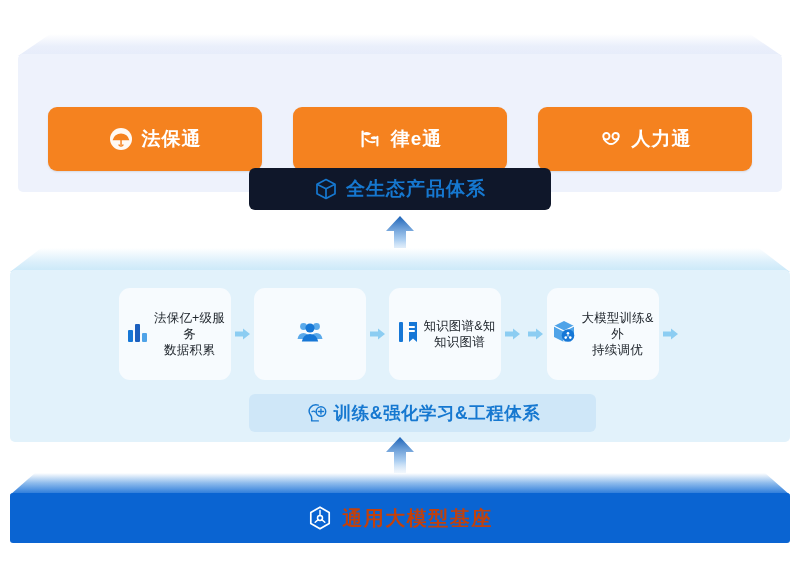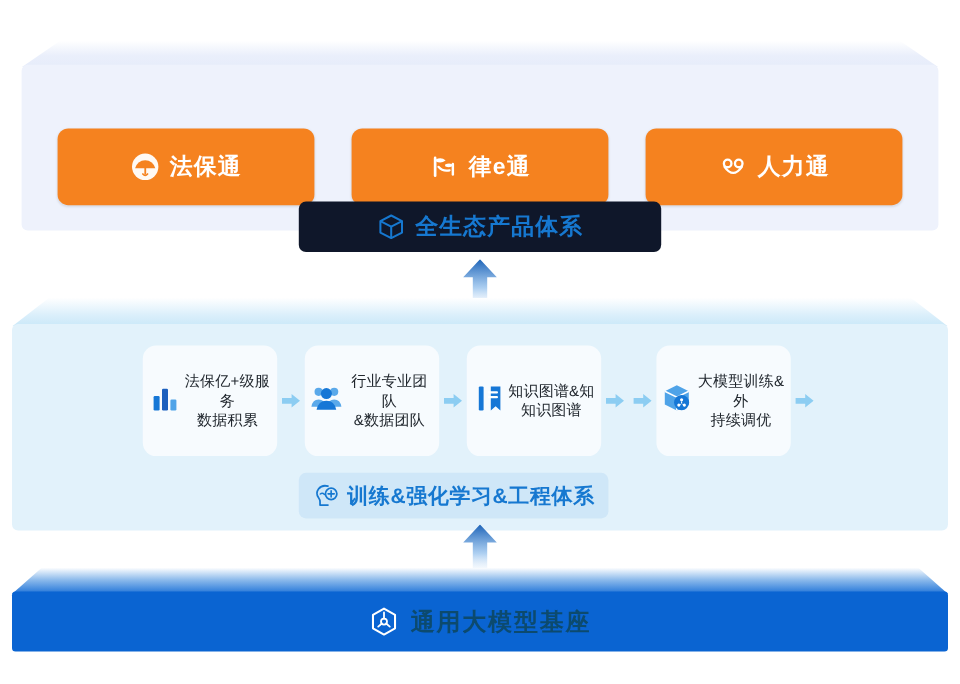--- a/index.html
+++ b/index.html
@@ -190,21 +190,21 @@
     align-items: center;
     justify-content: center;
     margin: 0 3px;
   }
 
   
   #training-tag {
     position: absolute;
     left: 249px;
     top: 394px;
-    width: 258px;
+    width: 347px;
     height: 38px;
     background: #cfe7f8;
     border-radius: 6px;
     display: flex;
     align-items: center;
     justify-content: center;
     gap: 7px;
     color: #1678d0;
     font-size: 17.5px;
     font-weight: bold;
@@ -240,21 +240,21 @@
   #bottom-panel .label-wrap {
     position: absolute;
     left: 0;
     top: 20px;
     width: 100%;
     height: 50px;
     display: flex;
     align-items: center;
     justify-content: center;
     gap: 9px;
-    color: #0c4a6e;
+    color: #c2410c;
     font-size: 20px;
     font-weight: bold;
     letter-spacing: 1.5px;
   }
   #bottom-panel .glyph { width: 26px; height: 26px; display:flex; align-items:center; justify-content:center;}
 
   svg { display: block; }
 </style>
 </head>
 <body>
@@ -360,24 +360,20 @@
         <span class="cicon">
           <svg viewBox="0 0 30 28" width="30" height="28">
             <circle cx="8.5" cy="8.5" r="3.4" fill="#5aa9ea"></circle>
             <path d="M2.5 21 q1 -6 6 -6 q5 0 6 6 z" fill="#5aa9ea"></path>
             <circle cx="21.5" cy="8.5" r="3.4" fill="#5aa9ea"></circle>
             <path d="M15.5 21 q1 -6 6 -6 q5 0 6 6 z" fill="#5aa9ea"></path>
             <circle cx="15" cy="10" r="4.6" fill="#1677d6"></circle>
             <path d="M6.8 23.5 q1.4 -7.6 8.2 -7.6 q6.8 0 8.2 7.6 z" fill="#1677d6"></path>
           </svg>
         </span>
-        <span class="clabel">
-          <span>行业专业团队</span><br>
-          <span>&amp;数据团队</span>
-        </span>
       </div>
 
       <div class="chain-arrow">
         <svg viewBox="0 0 17 14" width="17" height="14">
           <path d="M1 4.6 L9 4.6 L9 1.4 L16 7 L9 12.6 L9 9.4 L1 9.4 Z" fill="#8ccdf2"></path>
         </svg>
       </div>
 
       <div class="chain-card">
         <span class="cicon">

